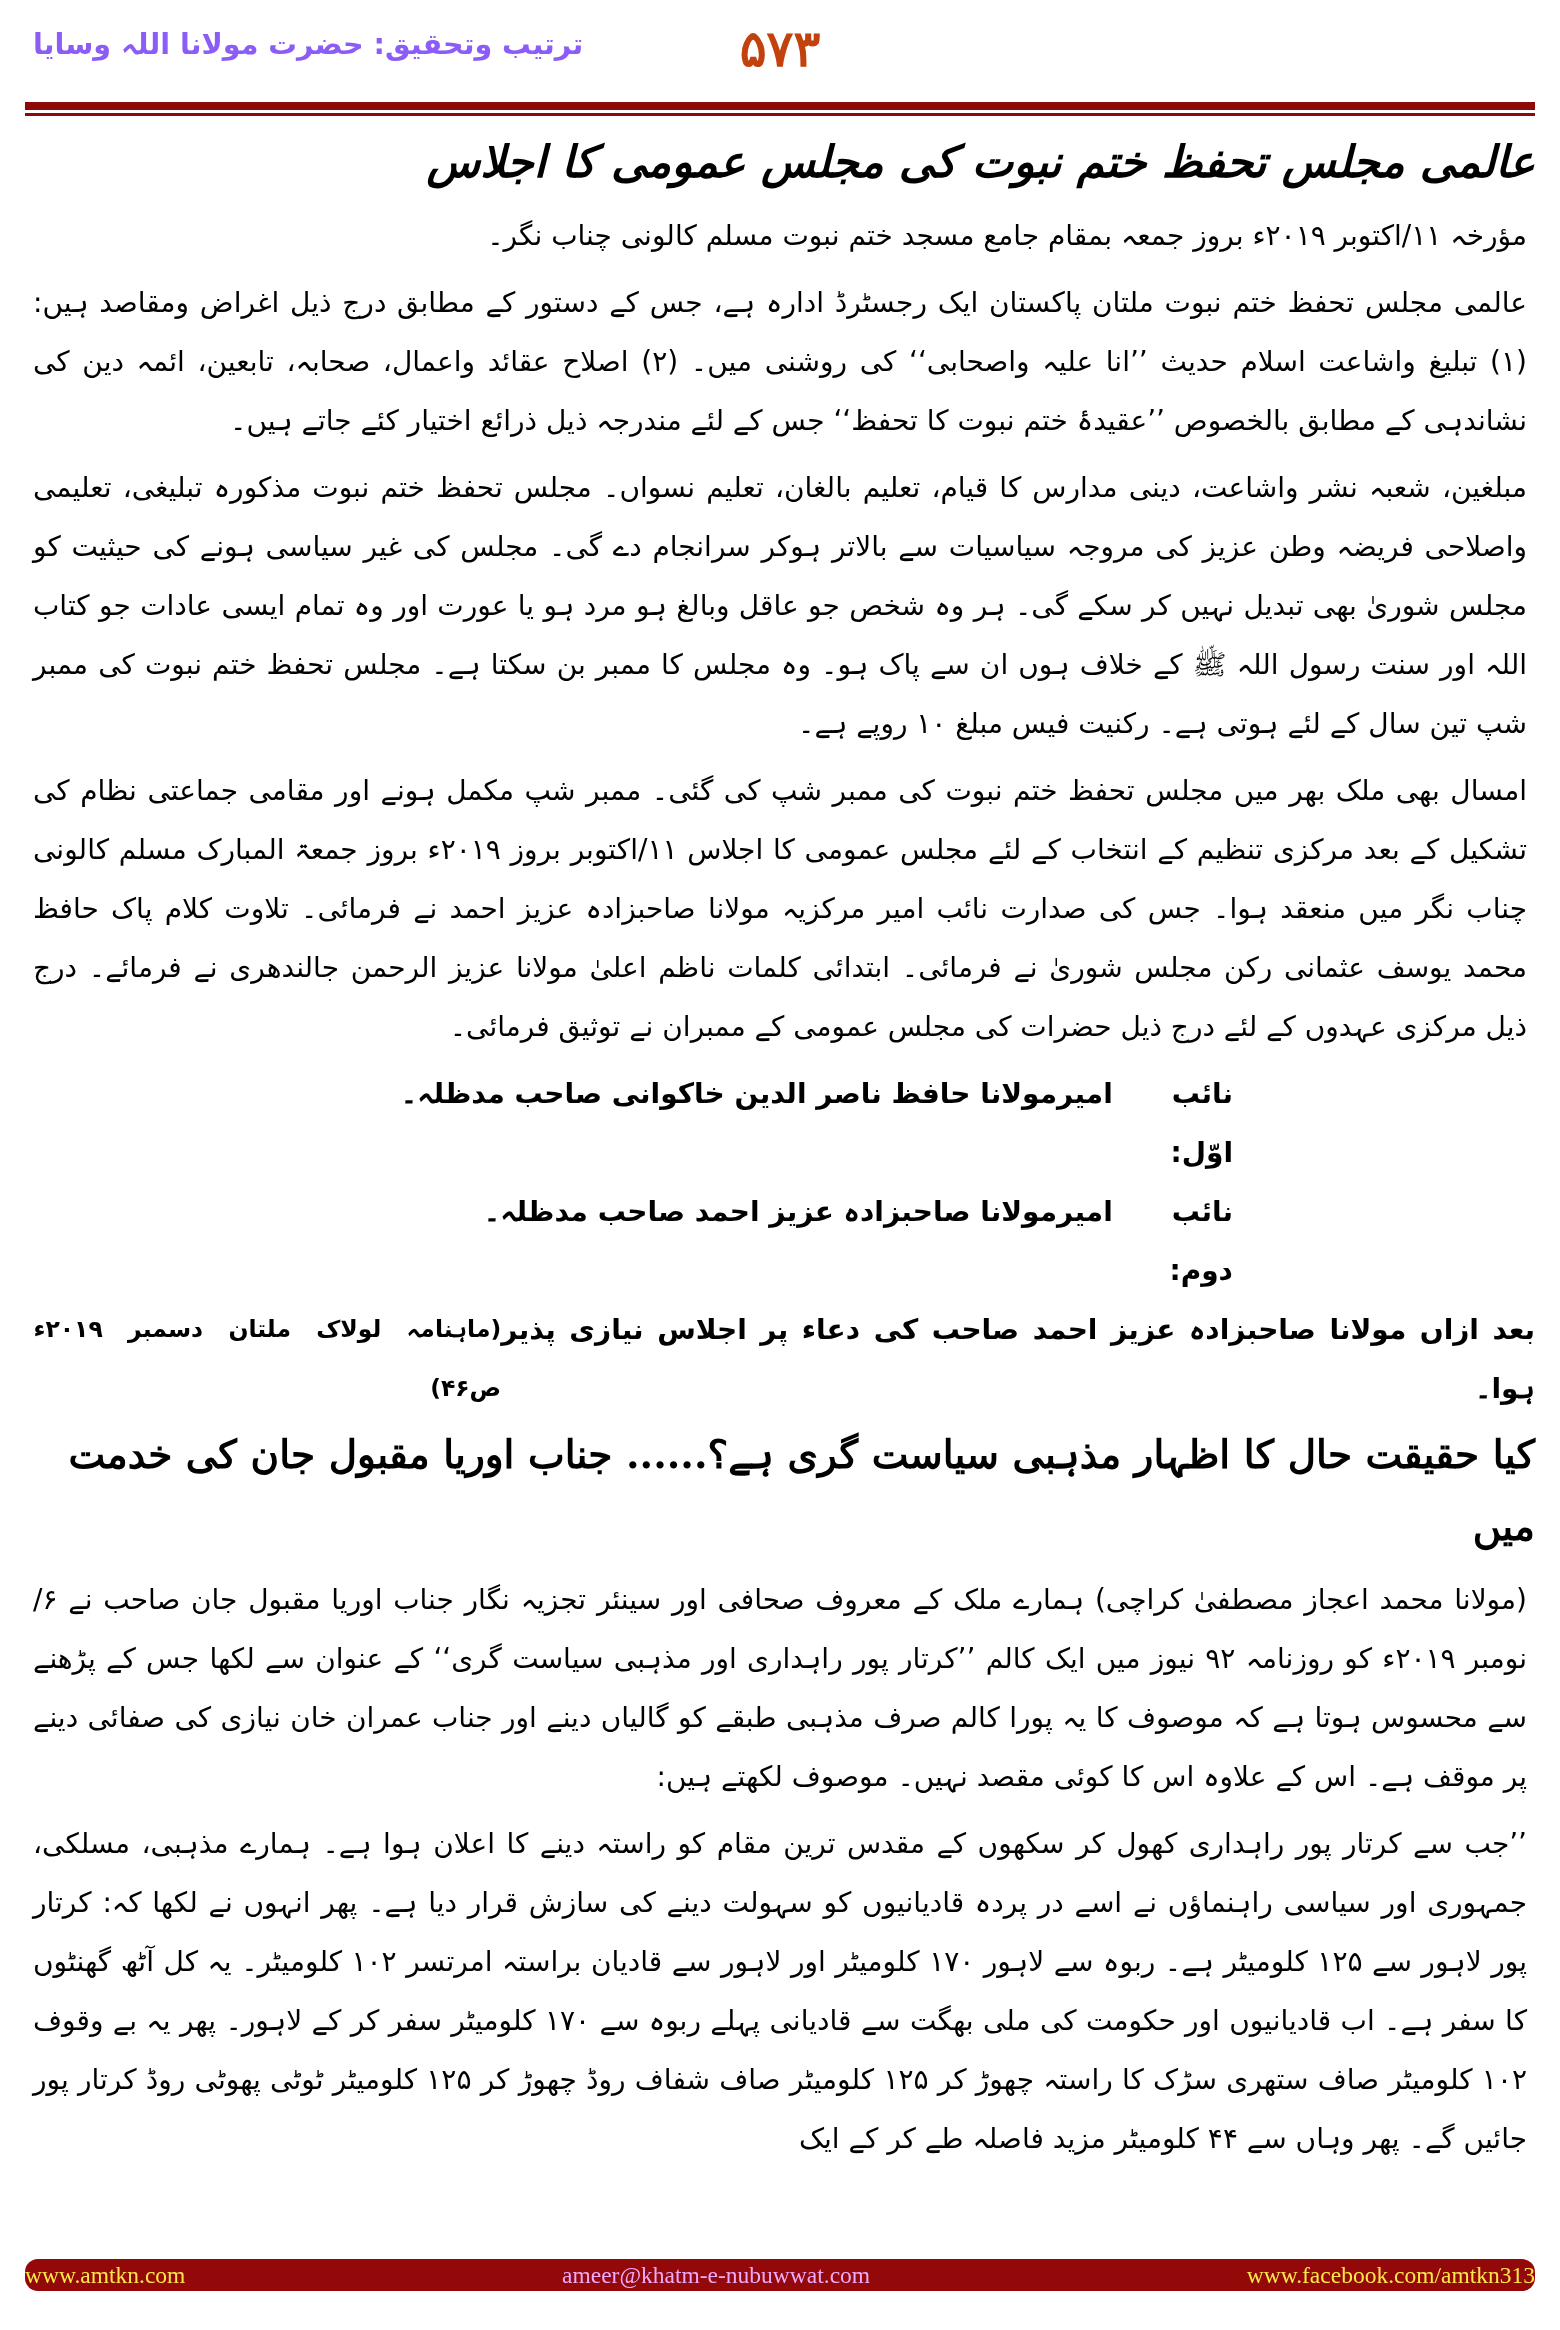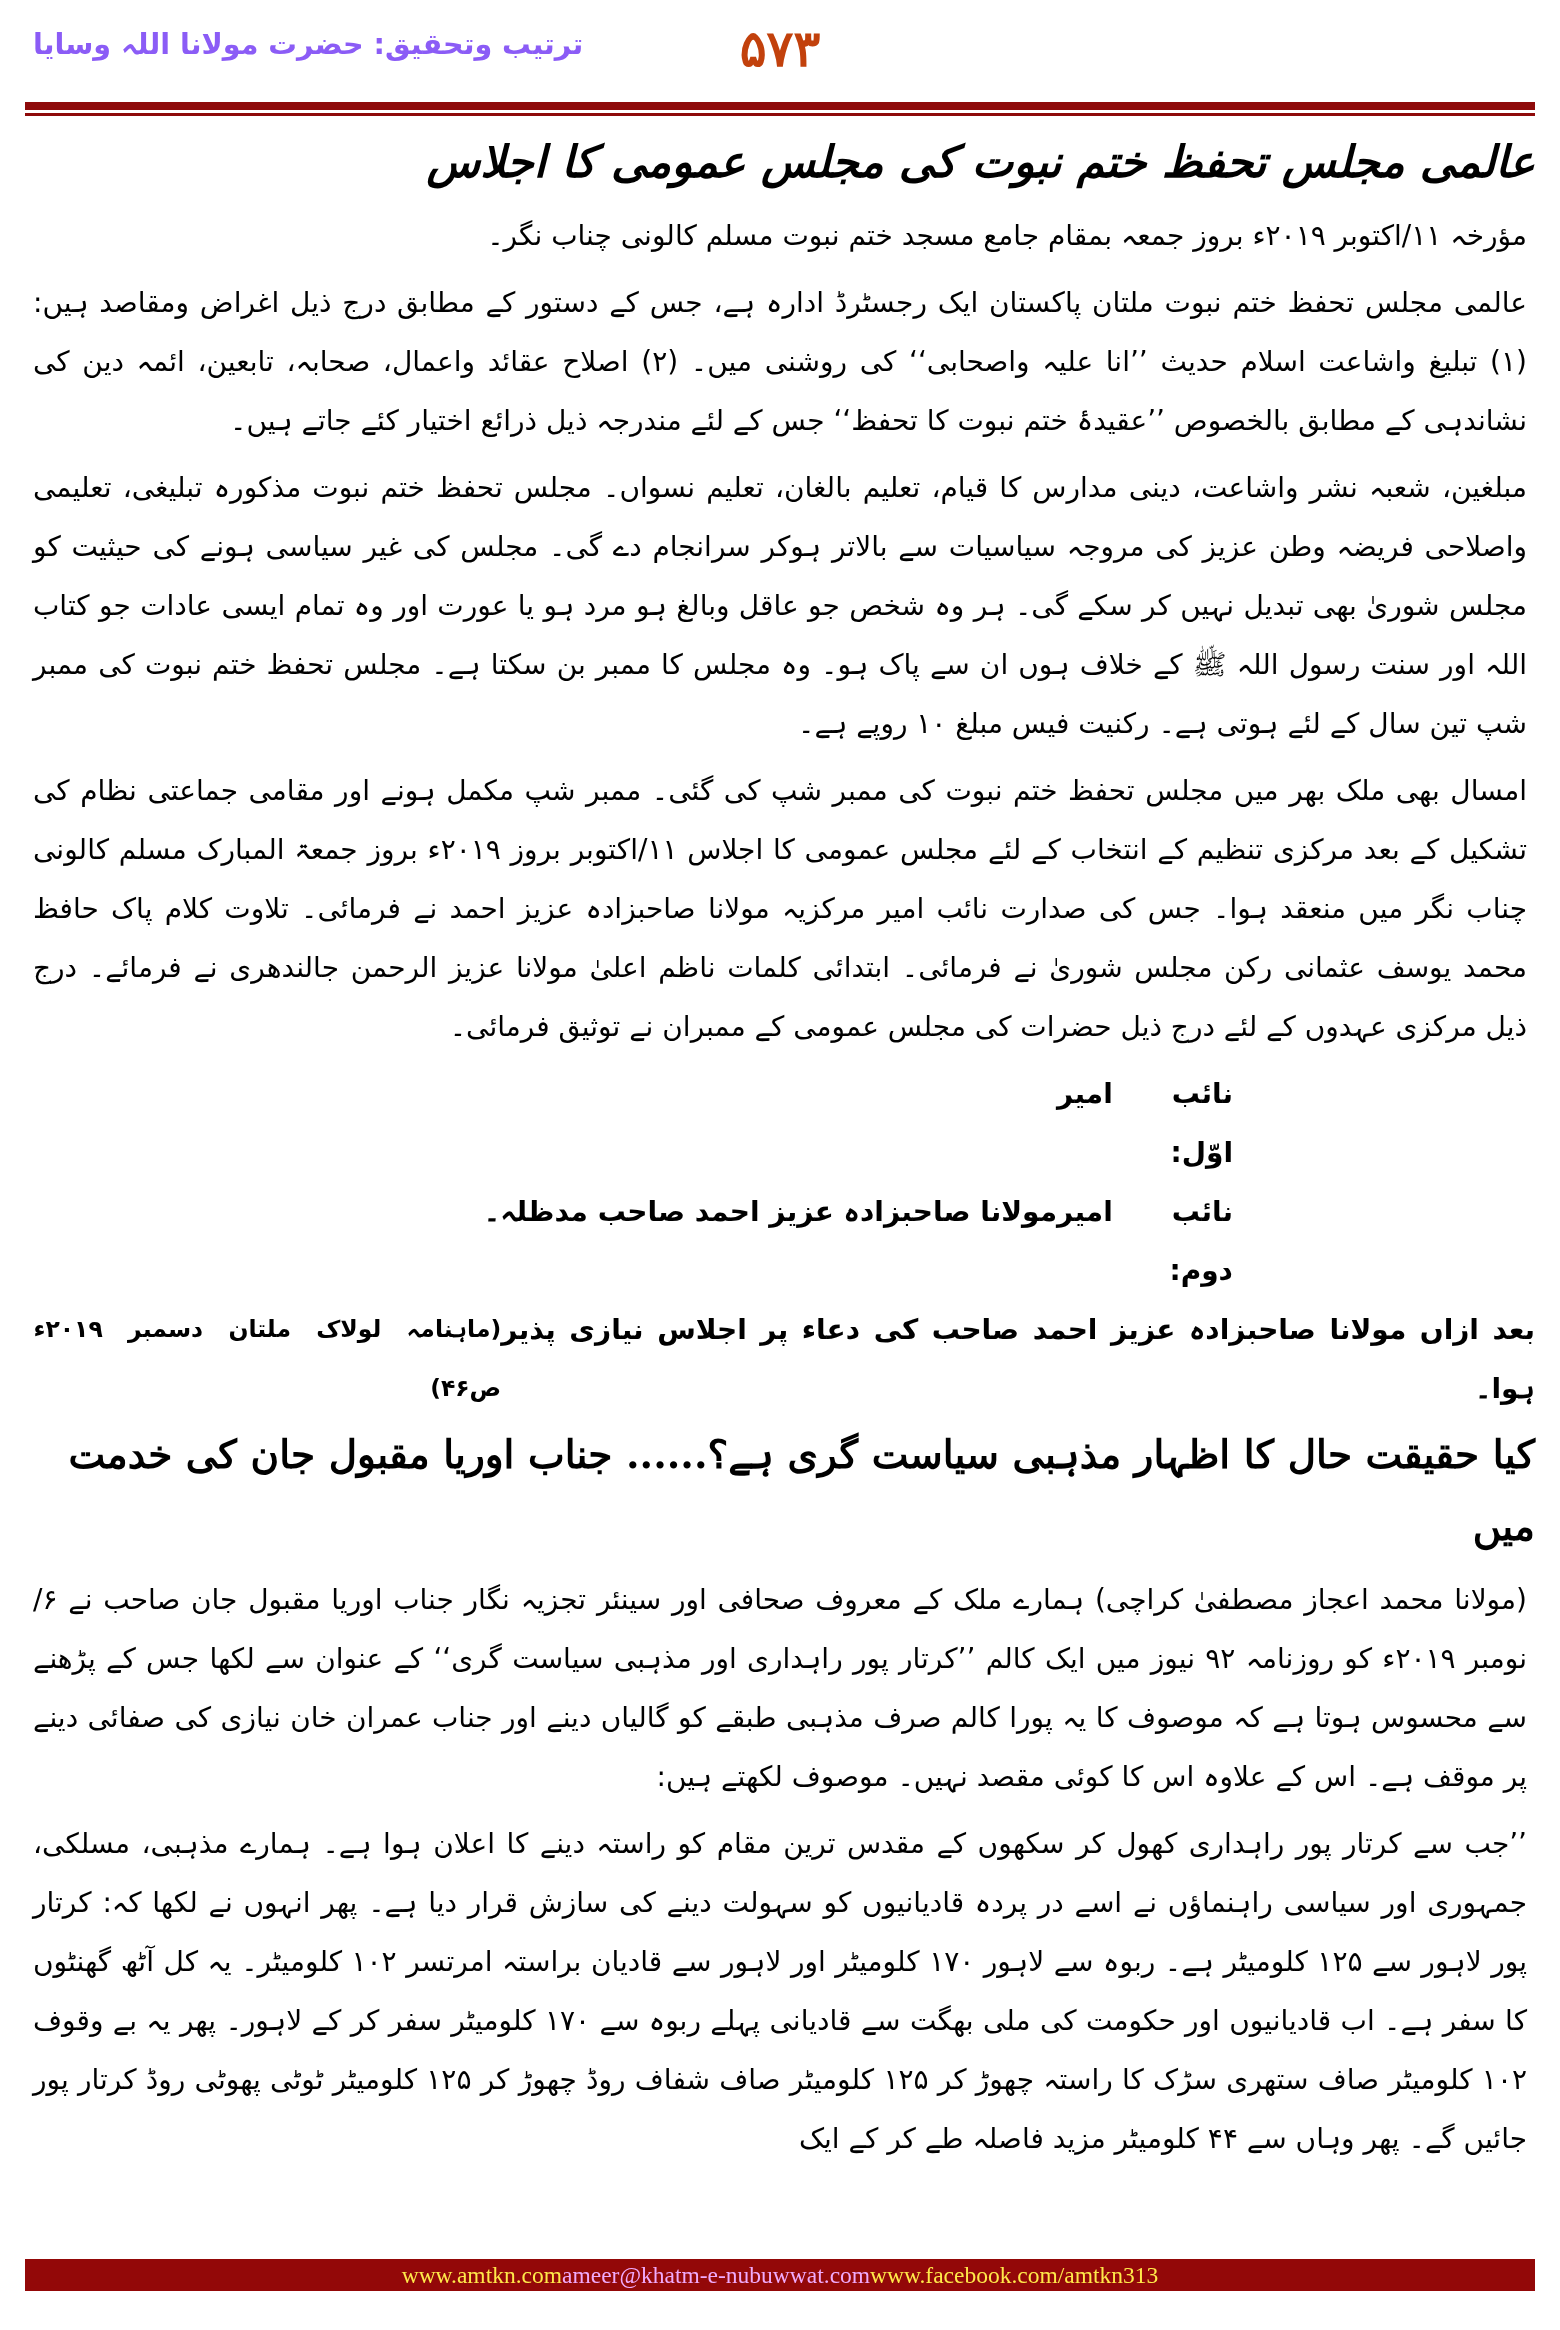--- a/index.html
+++ b/index.html
@@ -20,21 +20,21 @@
     .h1 { font-size: 44px; font-weight: bold; line-height: 72px; margin: 0; text-align: right; font-family: "DejaVu Serif", serif; font-style: italic; }
     .para { font-size: 28px; font-weight: normal; line-height: 59px; margin: 8px; text-align: justify; text-align-last: right; font-family: "DejaVu Sans", sans-serif; }
     .para.short { text-align: right; }
     .row { display: flex; direction: rtl; font-size: 28px; font-weight: bold; line-height: 59px; padding-right: 302px; }
     .row .lbl { width: 176px; flex: none; }
     .row .val { flex: 1; }
     .closing { display: flex; direction: rtl; justify-content: space-between; font-size: 28px; font-weight: bold; line-height: 59px; }
     .closing .src { font-size: 23.5px; padding-left: 8.4px; }
     .h2 { font-size: 39px; font-weight: bold; line-height: 72px; margin: 0; text-align: right; font-family: "DejaVu Serif", serif; }
     
-    .footer { position: absolute; left: 25px; right: 25px; top: 2259px; height: 32px; background: #930808; display: flex; align-items: center; justify-content: center; font-family: "Liberation Serif", serif; font-size: 23.5px; }
+    .footer { position: absolute; left: 25px; right: 25px; top: 2259px; height: 32px; background: #930808; display: flex; align-items: center; justify-content: space-between; font-family: "Liberation Serif", serif; font-size: 23.5px; border-radius: 13px; }
     .footer .yellow { color: #ffe94a; }
     .footer .white { color: #f0abfc; }
   </style>
 </head>
 <body>
 
 <div class="page">
 
   <div class="hdr">
     <div class="hdr-page">۵۷۳</div>
@@ -46,20 +46,21 @@
   <div class="content">
     <section>
       <h1 class="h1">عالمی مجلس تحفظ ختم نبوت کی مجلس عمومی کا اجلاس</h1>
       <p class="para short">مؤرخہ ۱۱/اکتوبر ۲۰۱۹ء بروز جمعہ بمقام جامع مسجد ختم نبوت مسلم کالونی چناب نگر۔</p>
       <p class="para">عالمی مجلس تحفظ ختم نبوت ملتان پاکستان ایک رجسٹرڈ ادارہ ہے، جس کے دستور کے مطابق درج ذیل اغراض ومقاصد ہیں: (۱) تبلیغ واشاعت اسلام حدیث ’’انا علیہ واصحابی‘‘ کی روشنی میں۔ (۲) اصلاح عقائد واعمال، صحابہ، تابعین، ائمہ دین کی نشاندہی کے مطابق بالخصوص ’’عقیدۂ ختم نبوت کا تحفظ‘‘ جس کے لئے مندرجہ ذیل ذرائع اختیار کئے جاتے ہیں۔</p>
       <p class="para">مبلغین، شعبہ نشر واشاعت، دینی مدارس کا قیام، تعلیم بالغان، تعلیم نسواں۔ مجلس تحفظ ختم نبوت مذکورہ تبلیغی، تعلیمی واصلاحی فریضہ وطن عزیز کی مروجہ سیاسیات سے بالاتر ہوکر سرانجام دے گی۔ مجلس کی غیر سیاسی ہونے کی حیثیت کو مجلس شوریٰ بھی تبدیل نہیں کر سکے گی۔ ہر وہ شخص جو عاقل وبالغ ہو مرد ہو یا عورت اور وہ تمام ایسی عادات جو کتاب اللہ اور سنت رسول اللہ ﷺ کے خلاف ہوں ان سے پاک ہو۔ وہ مجلس کا ممبر بن سکتا ہے۔ مجلس تحفظ ختم نبوت کی ممبر شپ تین سال کے لئے ہوتی ہے۔ رکنیت فیس مبلغ ۱۰ روپے ہے۔</p>
       <p class="para">امسال بھی ملک بھر میں مجلس تحفظ ختم نبوت کی ممبر شپ کی گئی۔ ممبر شپ مکمل ہونے اور مقامی جماعتی نظام کی تشکیل کے بعد مرکزی تنظیم کے انتخاب کے لئے مجلس عمومی کا اجلاس ۱۱/اکتوبر بروز ۲۰۱۹ء بروز جمعۃ المبارک مسلم کالونی چناب نگر میں منعقد ہوا۔ جس کی صدارت نائب امیر مرکزیہ مولانا صاحبزادہ عزیز احمد نے فرمائی۔ تلاوت کلام پاک حافظ محمد یوسف عثمانی رکن مجلس شوریٰ نے فرمائی۔ ابتدائی کلمات ناظم اعلیٰ مولانا عزیز الرحمن جالندھری نے فرمائے۔ درج ذیل مرکزی عہدوں کے لئے درج ذیل حضرات کی مجلس عمومی کے ممبران نے توثیق فرمائی۔</p>
 
       <div class="row">
         <span class="lbl">نائب امیر اوّل:</span>
+        <span class="val">مولانا حافظ ناصر الدین خاکوانی صاحب مدظلہ۔</span>
       </div>
       <div class="row">
         <span class="lbl">نائب امیر دوم:</span>
         <span class="val">مولانا صاحبزادہ عزیز احمد صاحب مدظلہ۔</span>
       </div>
 
       <div class="closing">
         <span>بعد ازاں مولانا صاحبزادہ عزیز احمد صاحب کی دعاء پر اجلاس نیازی پذیر ہوا۔</span>
         <span class="src">(ماہنامہ لولاک ملتان دسمبر ۲۰۱۹ء ص۴۶)</span>
       </div>

